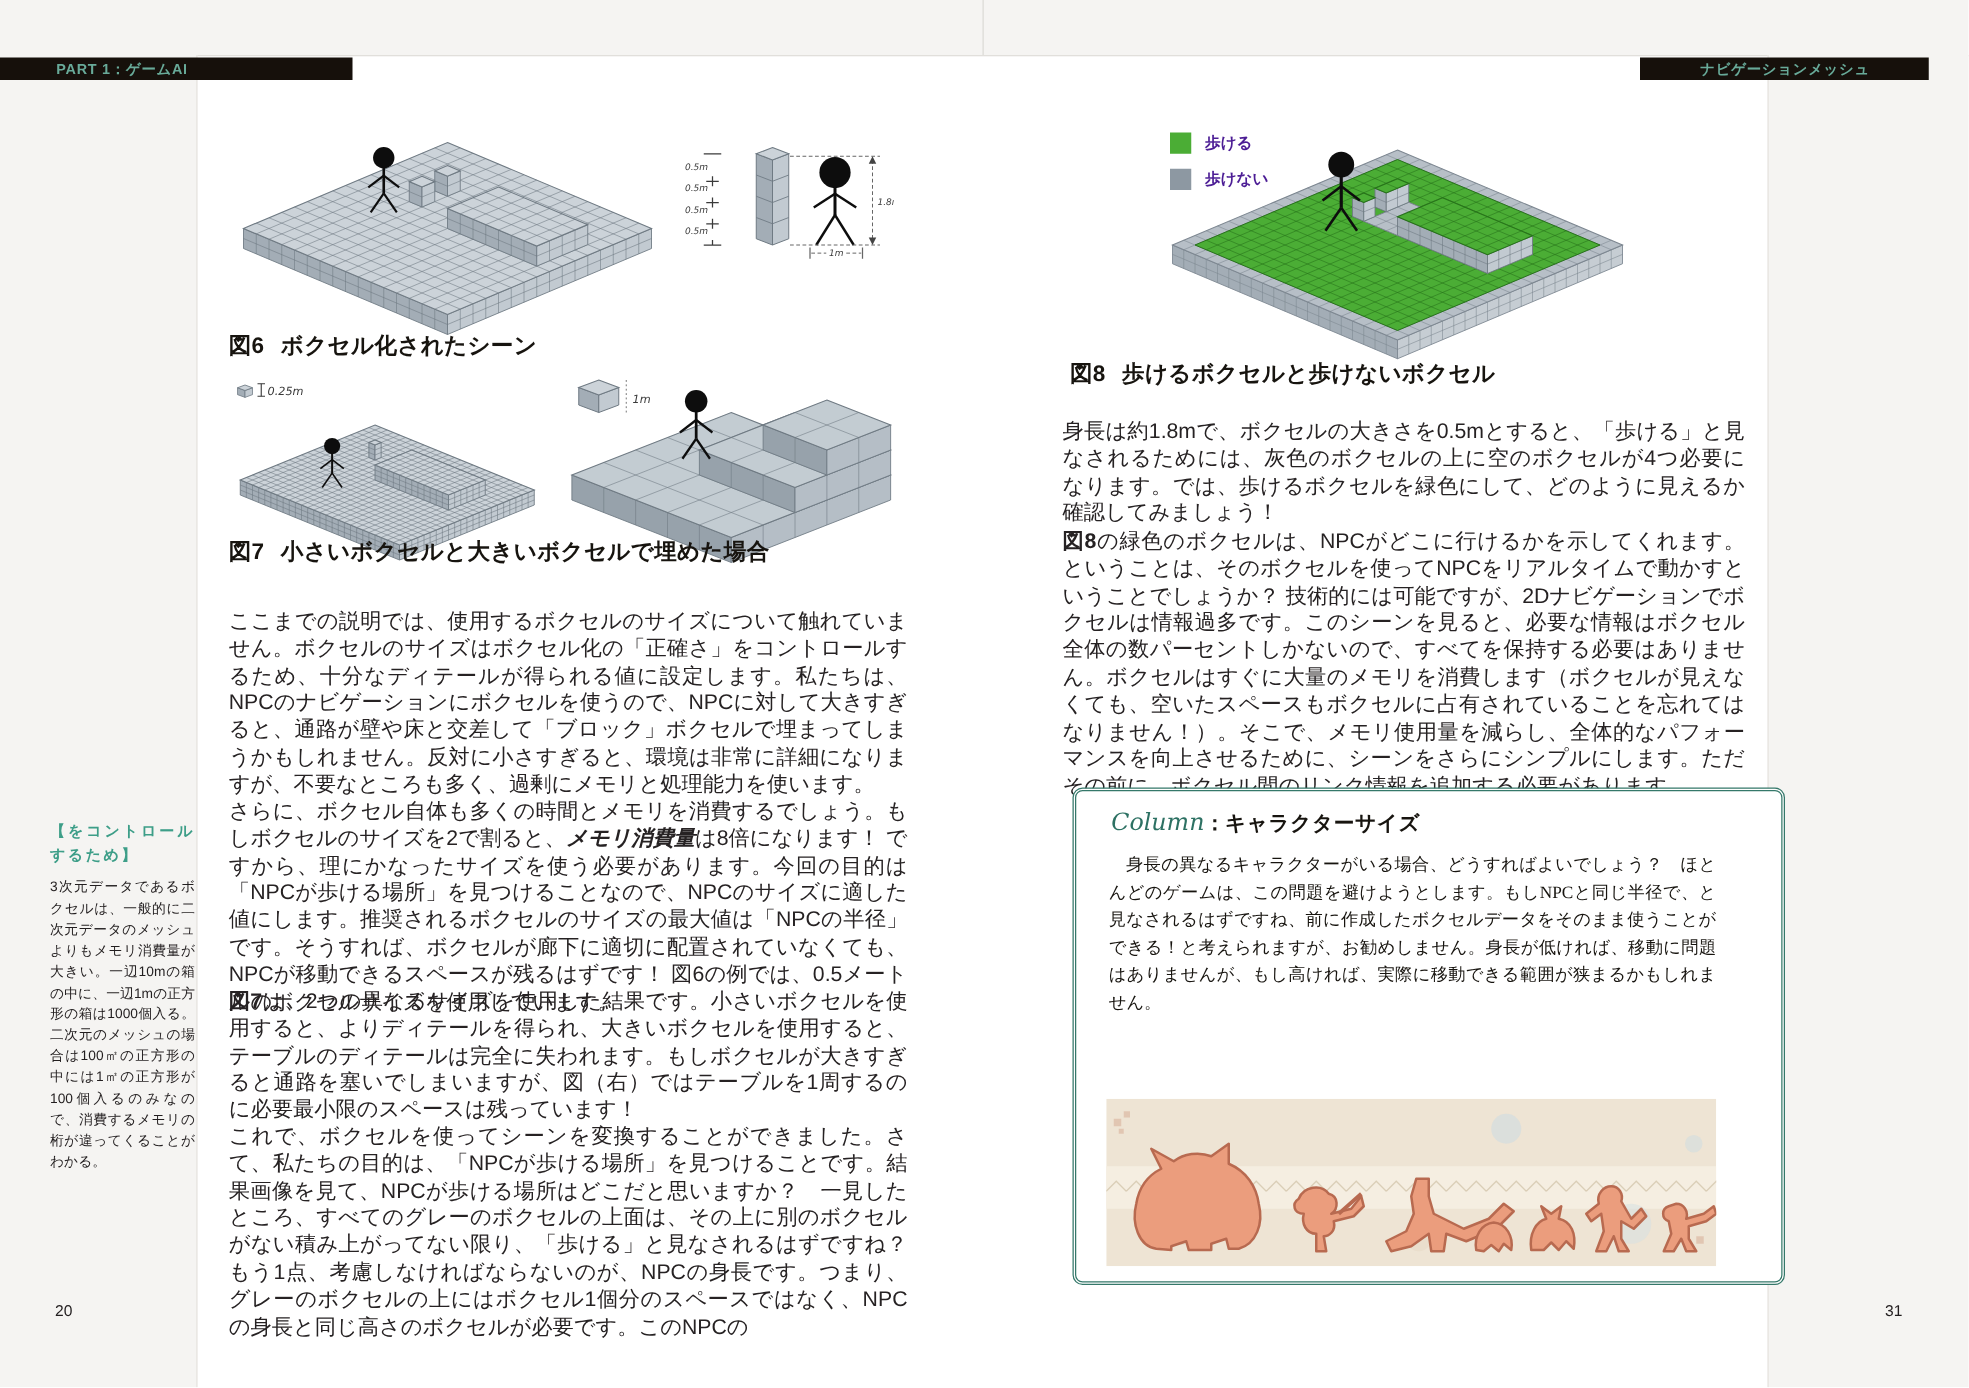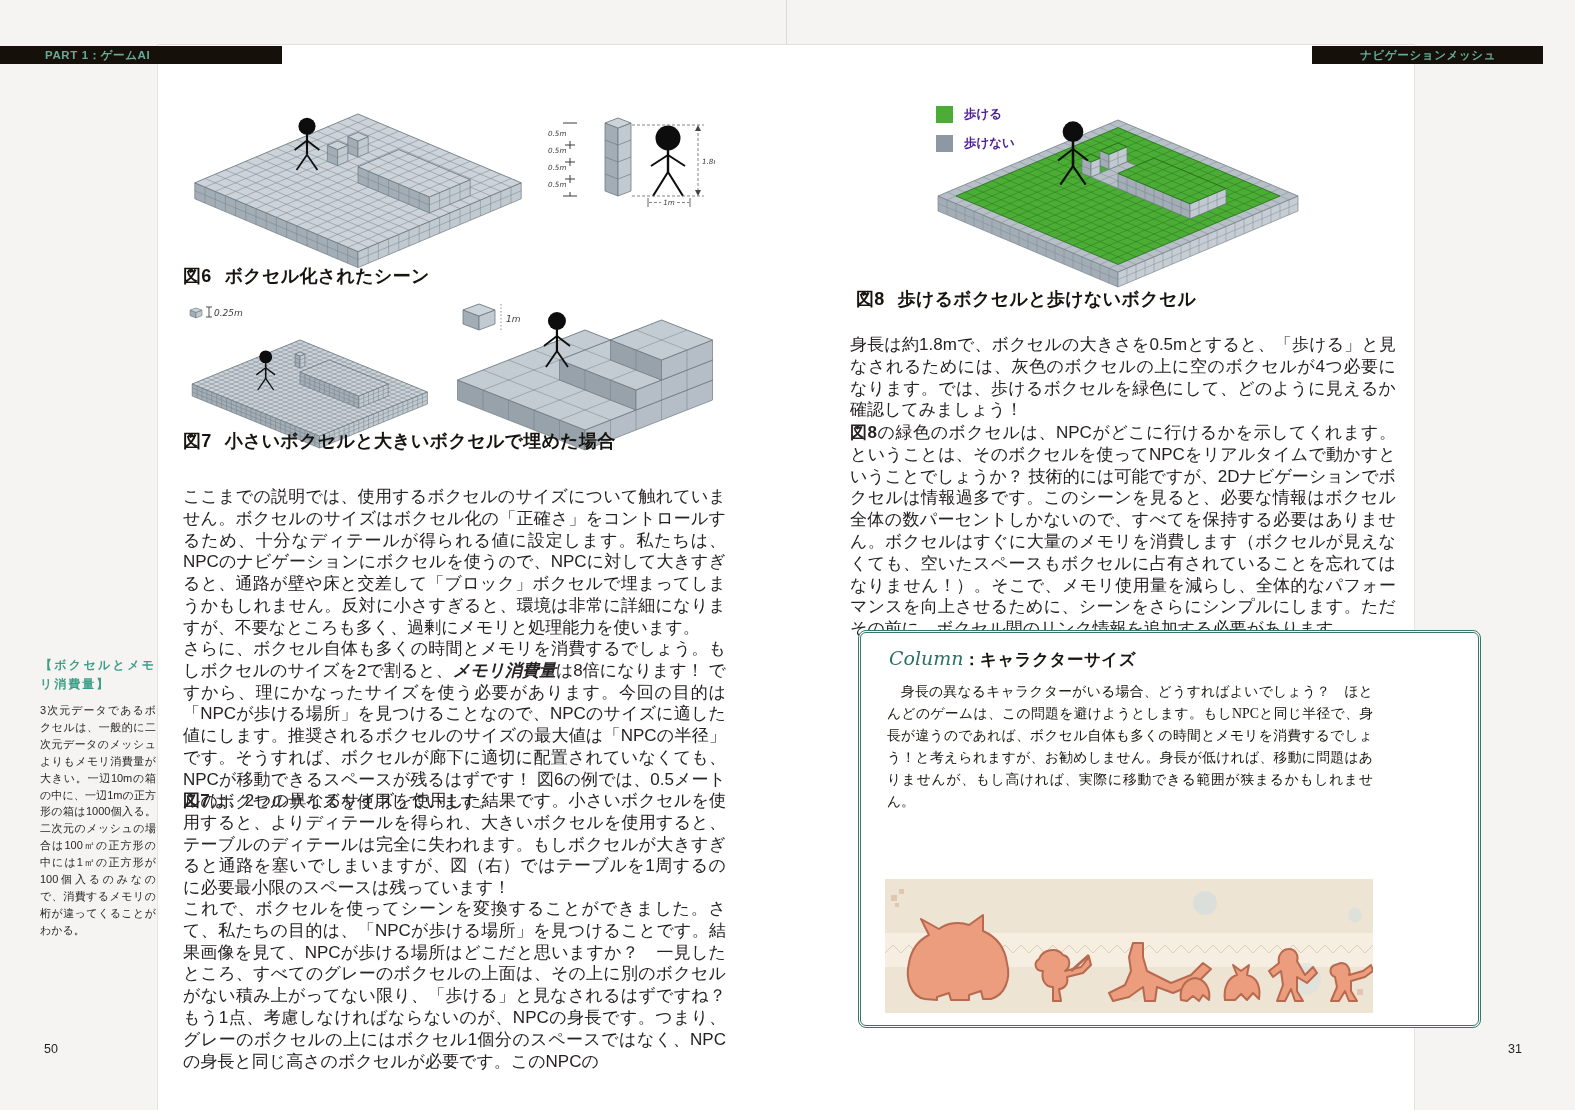--- a/index.html
+++ b/index.html
@@ -24,21 +24,21 @@
   .seg-b{font-weight:bold;}
   .seg-bi{font-weight:bold;font-style:italic;}
   .fig-svg{position:absolute;}
   .sidebar-note{position:absolute;left:40px;top:656px;width:116px;z-index:6;}
   .sidebar-title{color:#3d9e88;font-weight:bold;font-size:12px;line-height:19px;letter-spacing:2px;text-align:justify;}
   .sidebar-body{margin-top:8px;font-size:11px;line-height:16.9px;text-align:justify;color:#221e1f;}
   .legend{position:absolute;left:936px;top:106px;}
   .legend-row{display:flex;align-items:center;margin-bottom:12px;}
   .legend-swatch{width:17px;height:17px;margin-right:11px;}
   .legend-label{font-size:12.5px;font-weight:bold;color:#4c1d95;}
-  .colbox{position:absolute;left:858px;top:630px;width:623px;height:398px;box-sizing:border-box;
+  .colbox{position:absolute;left:858px;top:630px;width:570px;height:398px;box-sizing:border-box;
           border:3px double #35786a;border-radius:8px;background:#ffffff;}
   .col-head{position:absolute;left:28px;top:14px;font-family:"Liberation Serif",serif;}
   .col-script{font-style:italic;color:#2d7163;font-size:19px;font-family:"DejaVu Serif",serif;}
   .col-sep{font-weight:bold;color:#17140f;font-size:16.5px;}
   .col-title{font-weight:bold;color:#17140f;font-size:16.5px;letter-spacing:.5px;}
   .col-para{position:absolute;left:26px;width:486px;font-family:"Liberation Serif",serif;
             font-size:13.8px;line-height:22px;text-align:justify;text-indent:1em;color:#17140f;}
   #col-illo{position:absolute;left:24px;top:246px;}
 </style>
 </head>
@@ -423,24 +423,24 @@
   <div class="caption" style="left:183px;top:429px;">
     <span class="cl">図7</span><span>小さいボクセルと大きいボクセルで埋めた場合</span>
   </div>
 
   <div class="para" style="left:183px;top:486px;"><span>ここまでの説明では、使用するボクセルのサイズについて触れていません。ボクセルのサイズはボクセル化の「正確さ」をコントロールするため、十分なディテールが得られる値に設定します。私たちは、NPCのナビゲーションにボクセルを使うので、NPCに対して大きすぎると、通路が壁や床と交差して「ブロック」ボクセルで埋まってしまうかもしれません。反対に小さすぎると、環境は非常に詳細になりますが、不要なところも多く、過剰にメモリと処理能力を使います。</span></div>
   <div class="para" style="left:183px;top:638px;"><span>さらに、ボクセル自体も多くの時間とメモリを消費するでしょう。もしボクセルのサイズを2で割ると、</span><span class="seg-bi">メモリ消費量</span><span>は8倍になります！ ですから、理にかなったサイズを使う必要があります。今回の目的は「NPCが歩ける場所」を見つけることなので、NPCのサイズに適した値にします。推奨されるボクセルのサイズの最大値は「NPCの半径」です。そうすれば、ボクセルが廊下に適切に配置されていなくても、NPCが移動できるスペースが残るはずです！ 図6の例では、0.5メートルのボクセルサイズを使用しています。</span></div>
   <div class="para" style="left:183px;top:790px;"><span class="seg-b">図7</span><span>は、2つの異なるサイズを使用した結果です。小さいボクセルを使用すると、よりディテールを得られ、大きいボクセルを使用すると、テーブルのディテールは完全に失われます。もしボクセルが大きすぎると通路を塞いでしまいますが、図（右）ではテーブルを1周するのに必要最小限のスペースは残っています！</span></div>
   <div class="para" style="left:183px;top:898px;"><span>これで、ボクセルを使ってシーンを変換することができました。さて、私たちの目的は、「NPCが歩ける場所」を見つけることです。結果画像を見て、NPCが歩ける場所はどこだと思いますか？　一見したところ、すべてのグレーのボクセルの上面は、その上に別のボクセルがない積み上がってない限り、「歩ける」と見なされるはずですね？　もう1点、考慮しなければならないのが、NPCの身長です。つまり、グレーのボクセルの上にはボクセル1個分のスペースではなく、NPCの身長と同じ高さのボクセルが必要です。このNPCの</span></div>
 
   <div class="sidebar-note">
-    <div class="sidebar-title">【ボクセルとメモリ消費量】</div>
+    <div class="sidebar-title">【をコントロールするため】</div>
     <div class="sidebar-body">3次元データであるボクセルは、一般的に二次元データのメッシュよりもメモリ消費量が大きい。一辺10mの箱の中に、一辺1mの正方形の箱は1000個入る。二次元のメッシュの場合は100㎡の正方形の中には1㎡の正方形が100個入るのみなので、消費するメモリの桁が違ってくることがわかる。</div>
   </div>
-  <div class="pagenum" style="left:44px;top:1042px;">50</div>
+  <div class="pagenum" style="left:44px;top:1042px;">20</div>
 
   <div class="legend">
     <div class="legend-row">
       <div class="legend-swatch" style="background: rgb(75, 173, 53);"></div>
       <div class="legend-label">歩ける</div>
     </div>
     <div class="legend-row">
       <div class="legend-swatch" style="background: rgb(141, 152, 162);"></div>
       <div class="legend-label">歩けない</div>
     </div>
@@ -616,21 +616,21 @@
     <span class="cl">図8</span><span>歩けるボクセルと歩けないボクセル</span>
   </div>
 
   <div class="para para-r" style="left:850px;top:334px;"><span>身長は約1.8mで、ボクセルの大きさを0.5mとすると、「歩ける」と見なされるためには、灰色のボクセルの上に空のボクセルが4つ必要になります。では、歩けるボクセルを緑色にして、どのように見えるか確認してみましょう！</span></div>
   <div class="para para-r" style="left:850px;top:422px;"><span class="seg-b">図8</span><span>の緑色のボクセルは、NPCがどこに行けるかを示してくれます。ということは、そのボクセルを使ってNPCをリアルタイムで動かすということでしょうか？ 技術的には可能ですが、2Dナビゲーションでボクセルは情報過多です。このシーンを見ると、必要な情報はボクセル全体の数パーセントしかないので、すべてを保持する必要はありません。ボクセルはすぐに大量のメモリを消費します（ボクセルが見えなくても、空いたスペースもボクセルに占有されていることを忘れてはなりません！）。そこで、メモリ使用量を減らし、全体的なパフォーマンスを向上させるために、シーンをさらにシンプルにします。ただその前に、ボクセル間のリンク情報を追加する必要があります。</span></div>
 
   <div class="colbox">
     <div class="col-head">
       <span class="col-script">Column</span><span class="col-sep">：</span><span class="col-title">キャラクターサイズ</span>
     </div>
-    <div class="col-para" style="top:48px;">身長の異なるキャラクターがいる場合、どうすればよいでしょう？　ほとんどのゲームは、この問題を避けようとします。もしNPCと同じ半径で、身長が違うのであれば、ボクセル自体も多くの時間とメモリを消費するでしょう！と考えられますが、お勧めしません。身長が低ければ、移動に問題はありませんが、もし高ければ、実際に移動できる範囲が狭まるかもしれません。</div>
+    <div class="col-para" style="top:48px;">身長の異なるキャラクターがいる場合、どうすればよいでしょう？　ほとんどのゲームは、この問題を避けようとします。もしNPCと同じ半径で、と見なされるはずですね、前に作成したボクセルデータをそのまま使うことができる！と考えられますが、お勧めしません。身長が低ければ、移動に問題はありませんが、もし高ければ、実際に移動できる範囲が狭まるかもしれません。</div>
     <svg id="col-illo" width="488" height="134" viewBox="0 0 488 134">
         <rect x="0" y="0" width="488" height="134" fill="#eee4d4"></rect>
         <rect x="0" y="54" width="488" height="34" fill="#f5eee1"></rect>
         <polyline points="0,74 8,66 16,74" fill="none" stroke="#d3c5ac" stroke-width="1" opacity="0.8"></polyline>
         <polyline points="16,74 24,66 32,74" fill="none" stroke="#d3c5ac" stroke-width="1" opacity="0.8"></polyline>
         <polyline points="32,74 40,66 48,74" fill="none" stroke="#d3c5ac" stroke-width="1" opacity="0.8"></polyline>
         <polyline points="48,74 56,66 64,74" fill="none" stroke="#d3c5ac" stroke-width="1" opacity="0.8"></polyline>
         <polyline points="64,74 72,66 80,74" fill="none" stroke="#d3c5ac" stroke-width="1" opacity="0.8"></polyline>
         <polyline points="80,74 88,66 96,74" fill="none" stroke="#d3c5ac" stroke-width="1" opacity="0.8"></polyline>
         <polyline points="96,74 104,66 112,74" fill="none" stroke="#d3c5ac" stroke-width="1" opacity="0.8"></polyline>

